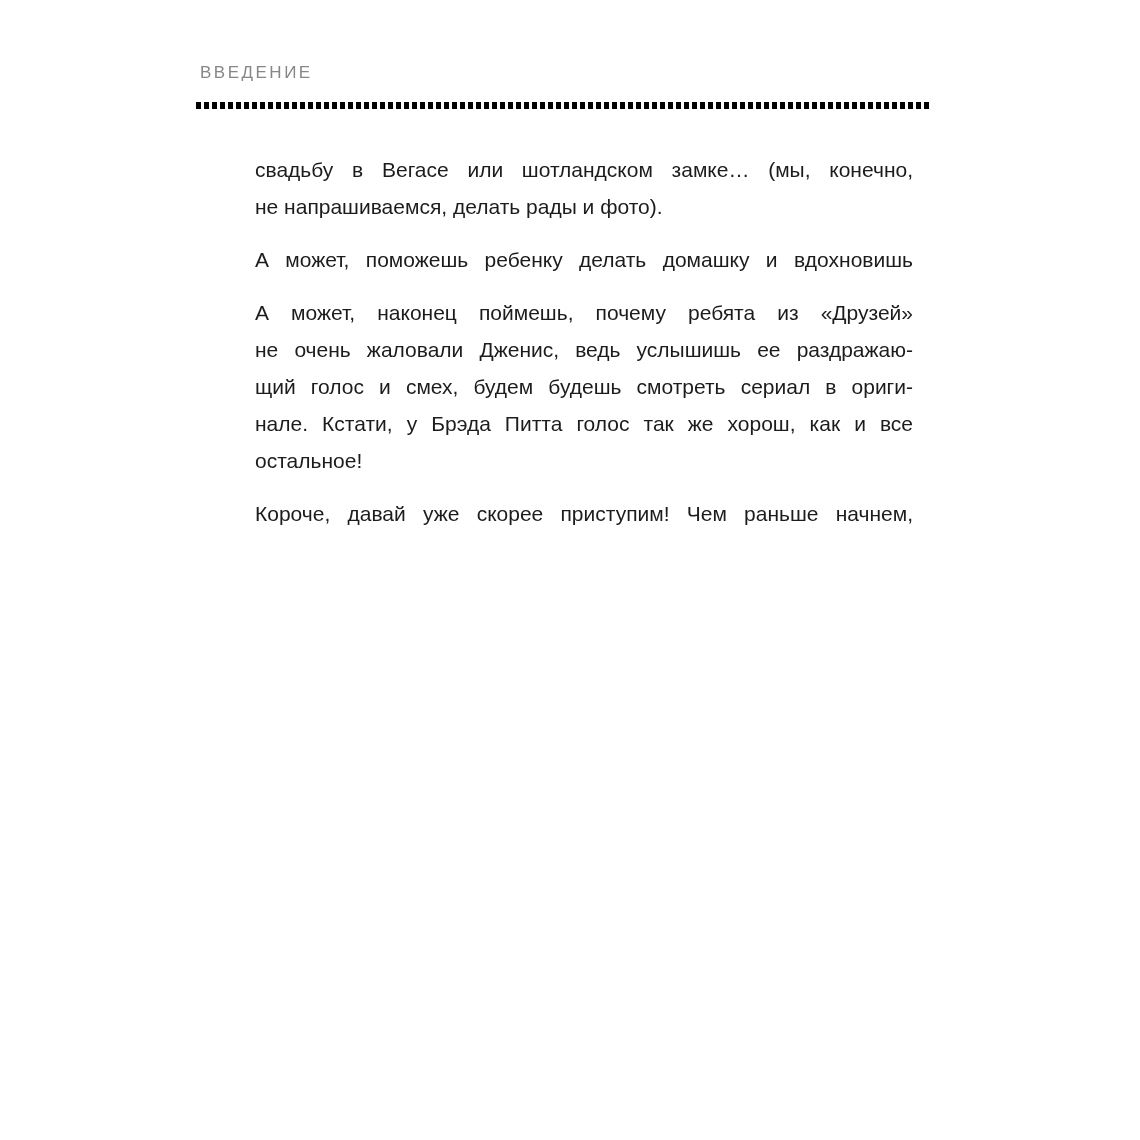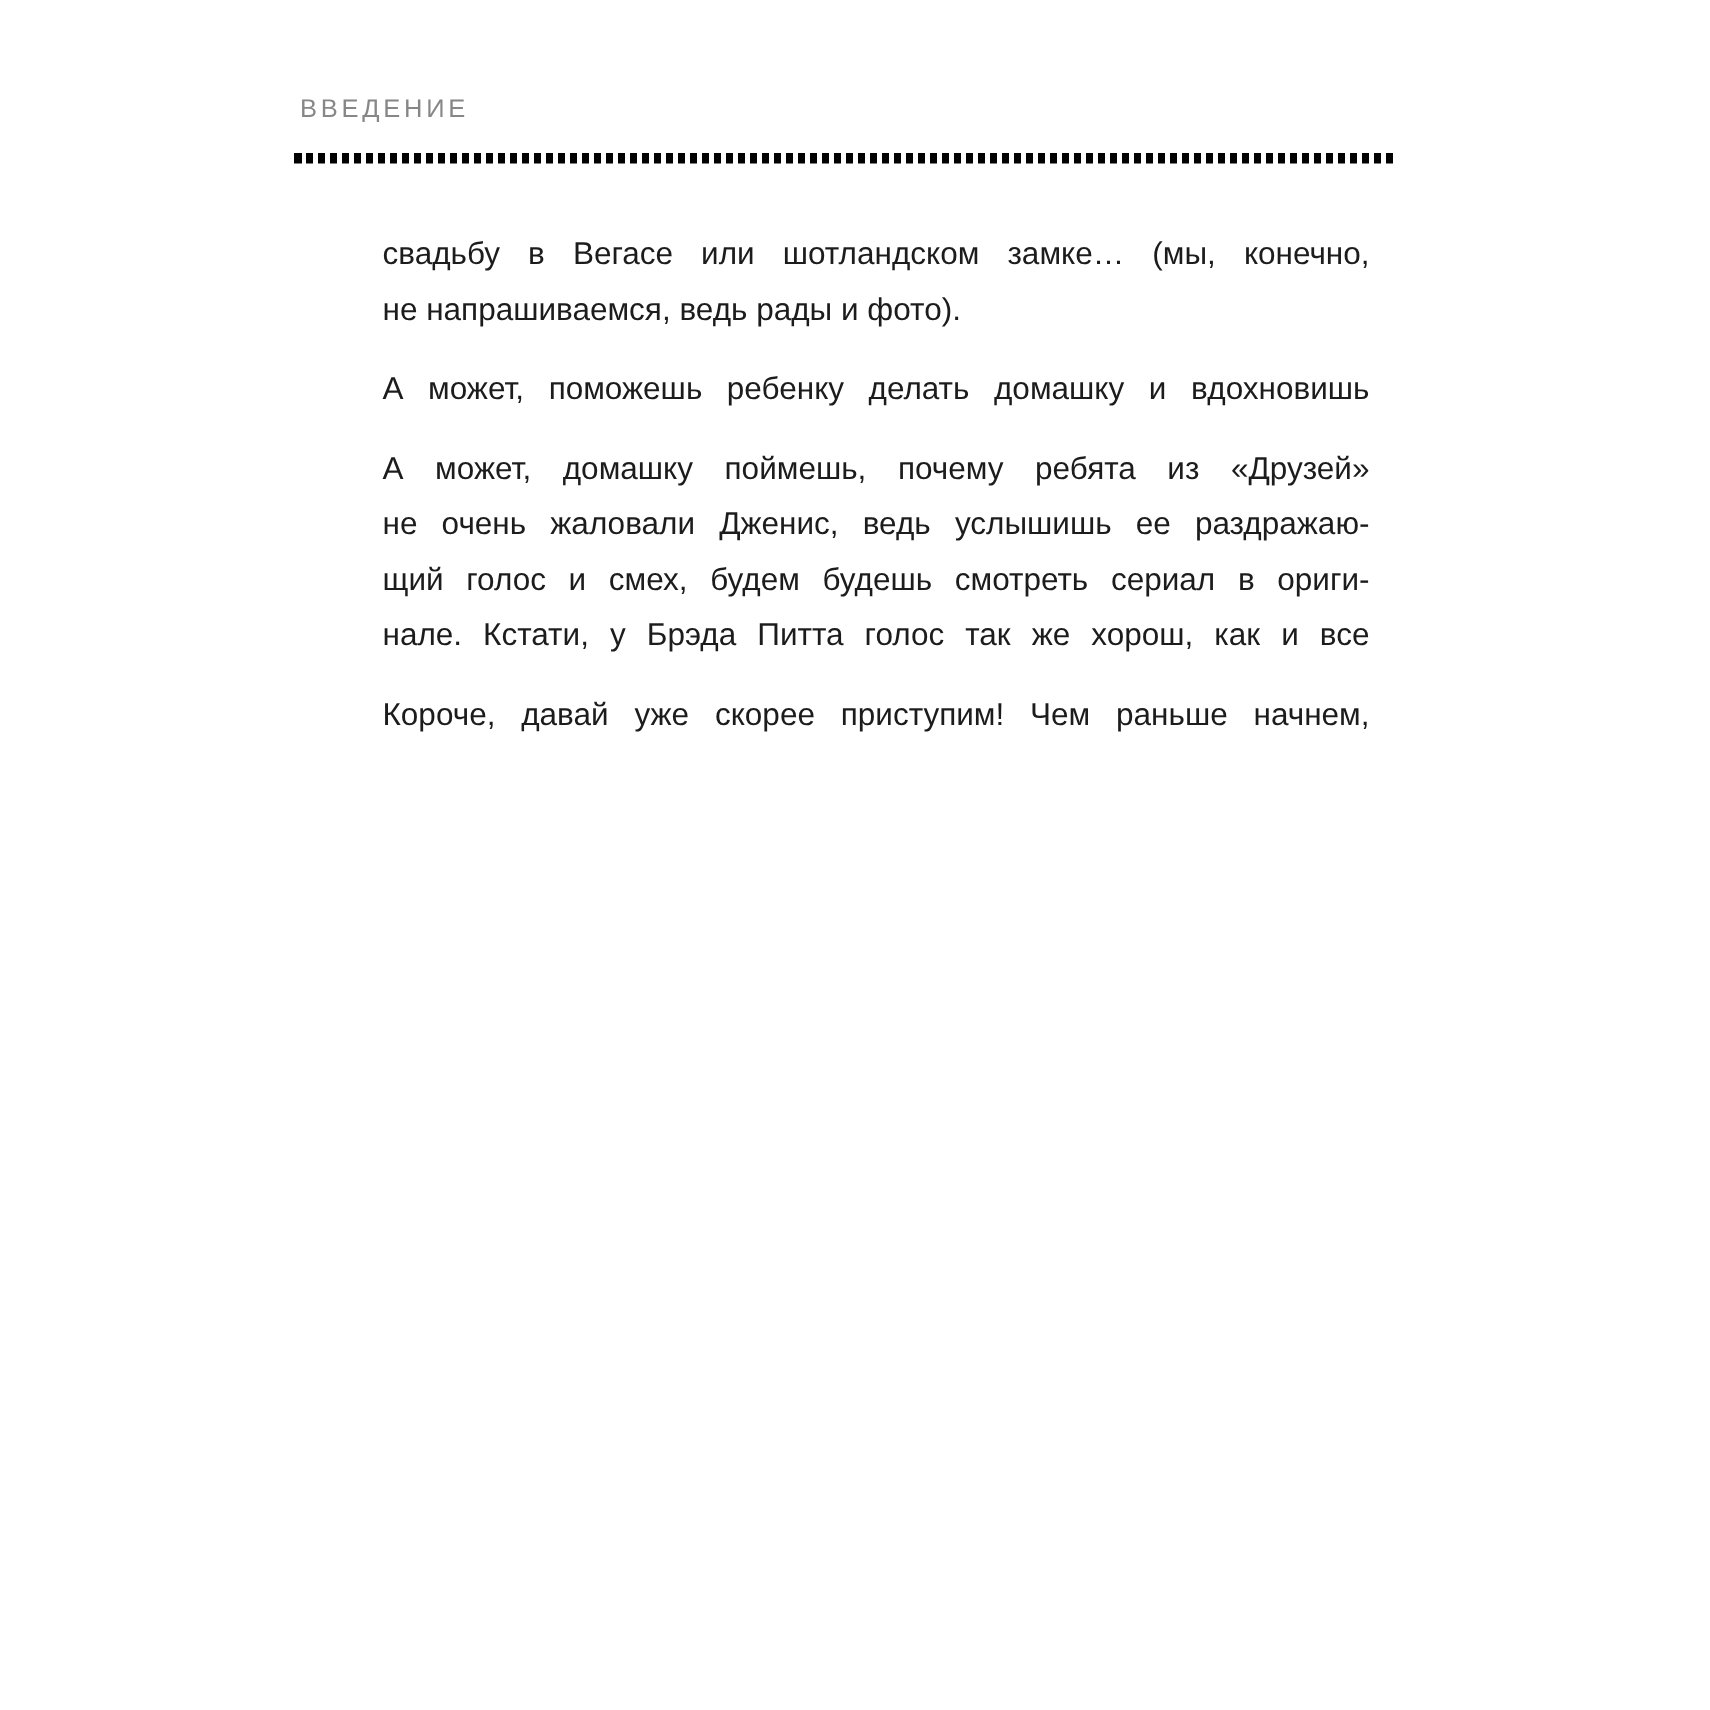--- a/index.html
+++ b/index.html
@@ -64,32 +64,33 @@
 <div class="page">
 
   <div class="chapter-title">ВВЕДЕНИЕ</div>
 
   <div class="divider"></div>
 
   <div class="body-text">
 
     <div class="para">
       <div class="ln">свадьбу в Вегасе или шотландском замке… (мы, конечно,</div>
-      <div class="ln last">не напрашиваемся, ведь рады и фото).</div>
+      <div class="ln last">не напрашиваемся, делать рады и фото).</div>
     </div>
 
     <div class="para">
       <div class="ln">А может, поможешь ребенку делать домашку и вдохновишь</div>
     </div>
 
     <div class="para">
-      <div class="ln">А может, домашку поймешь, почему ребята из «Друзей»</div>
+      <div class="ln">А может, наконец поймешь, почему ребята из «Друзей»</div>
       <div class="ln">не очень жаловали Дженис, ведь услышишь ее раздражаю-</div>
       <div class="ln">щий голос и смех, будем будешь смотреть сериал в ориги-</div>
       <div class="ln">нале. Кстати, у Брэда Питта голос так же хорош, как и все</div>
+      <div class="ln last">остальное!</div>
     </div>
 
     <div class="para">
       <div class="ln">Короче, давай уже скорее приступим! Чем раньше начнем,</div>
     </div>
 
 
   </div>
 </div>
 

